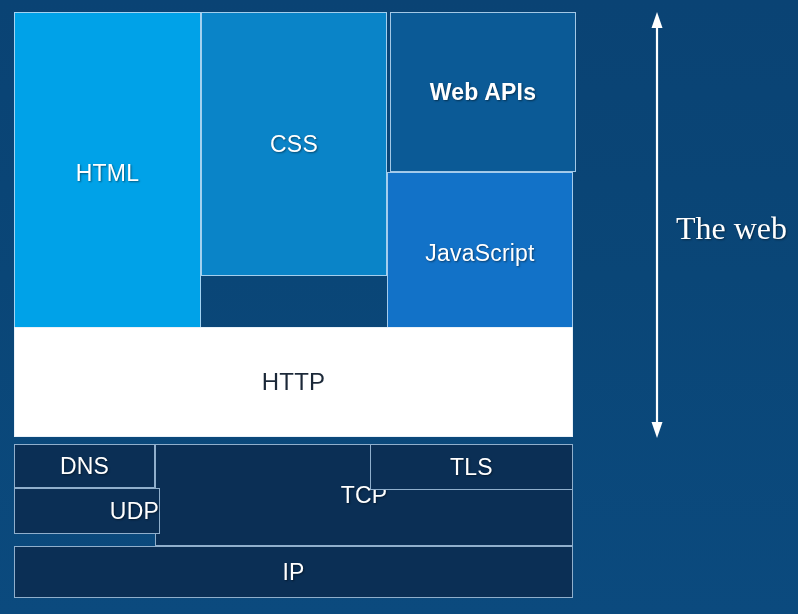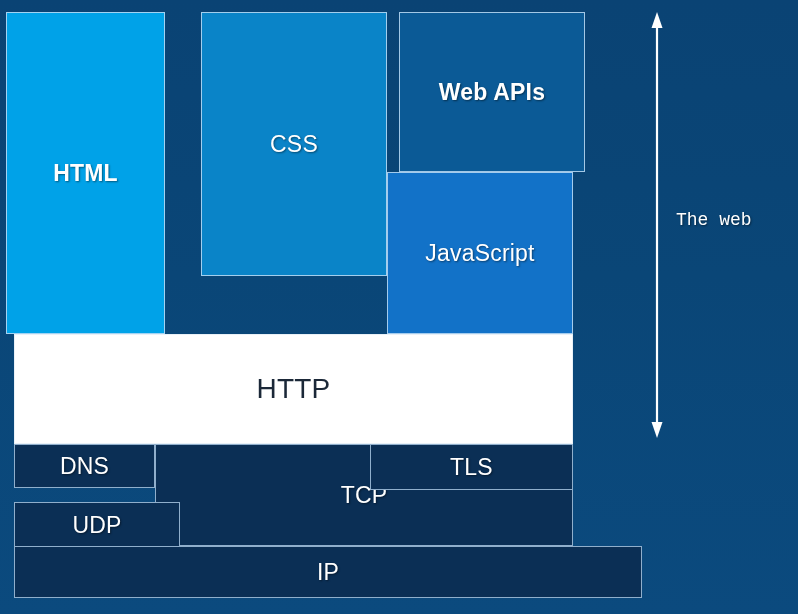--- a/index.html
+++ b/index.html
@@ -37,99 +37,98 @@
     white-space: nowrap;
     user-select: none;
   }
 
   
   .web-row-blk {
     border: 1px solid rgba(190, 220, 245, 0.85);
   }
 
   #blk-html {
-    left: 6px;  top: 12px;
-    width: 159px; height: 322px;
+    left: 14px;  top: 12px;
+    width: 187px; height: 322px;
     background: #00a2e8;
-    font-weight: bold;
   }
   #blk-css {
     left: 201px; top: 12px;
     width: 186px; height: 264px;
     background: #0a84c8;
   }
   #blk-webapis {
-    left: 399px; top: 12px;
+    left: 390px; top: 12px;
     width: 186px; height: 160px;
     background: #0b5a96;
     font-weight: 600;
   }
   #blk-javascript {
     left: 387px; top: 172px;
     width: 186px; height: 162px;
     background: #1272c8;
   }
 
   
   #blk-http {
-    left: 14px;  top: 334px;
+    left: 14px;  top: 327px;
     width: 559px; height: 110px;
     background: #ffffff;
     color: #1b2838;
     border: 1px solid #e9f1f8;
     text-shadow: none;
-    font-size: 28px;
+    font-size: 24px;
   }
 
   
   .net-blk {
     background: #0b2f55;
     border: 1px solid rgba(178, 208, 234, 0.8);
     font-size: 23px;
   }
 
   #blk-dns {
     left: 14px;  top: 444px;
     width: 141px; height: 44px;
   }
   #blk-udp {
-    left: 14px;  top: 502px;
-    width: 166px; height: 46px;
+    left: 14px;  top: 488px;
+    width: 146px; height: 46px; justify-content: flex-end;
   }
   #blk-tcp {
     left: 155px; top: 444px;
     width: 418px; height: 102px;
   }
   #blk-tls {
     left: 370px; top: 444px;
     width: 203px; height: 46px;
     z-index: 3;
   }
   #blk-ip {
     left: 14px;  top: 546px;
-    width: 628px; height: 52px;
+    width: 559px; height: 52px;
   }
 
   
   #span-arrow {
     position: absolute;
     left: 650px;
     top: 12px;
     width: 14px;
     height: 426px;
   }
   #span-arrow svg { display: block; }
 
   #span-label {
     position: absolute;
     left: 676px;
     top: 210px;
     color: #ffffff;
-    font-size: 18px;
-    font-family: Liberation Mono, monospace;
+    font-size: 32px;
+    font-family: Liberation Serif, serif;
     text-shadow: 1px 1px 2px rgba(0,0,0,0.45);
     white-space: nowrap;
     user-select: none;
   }
 </style>
 </head>
 <body>
 
 <div id="stage">
 

